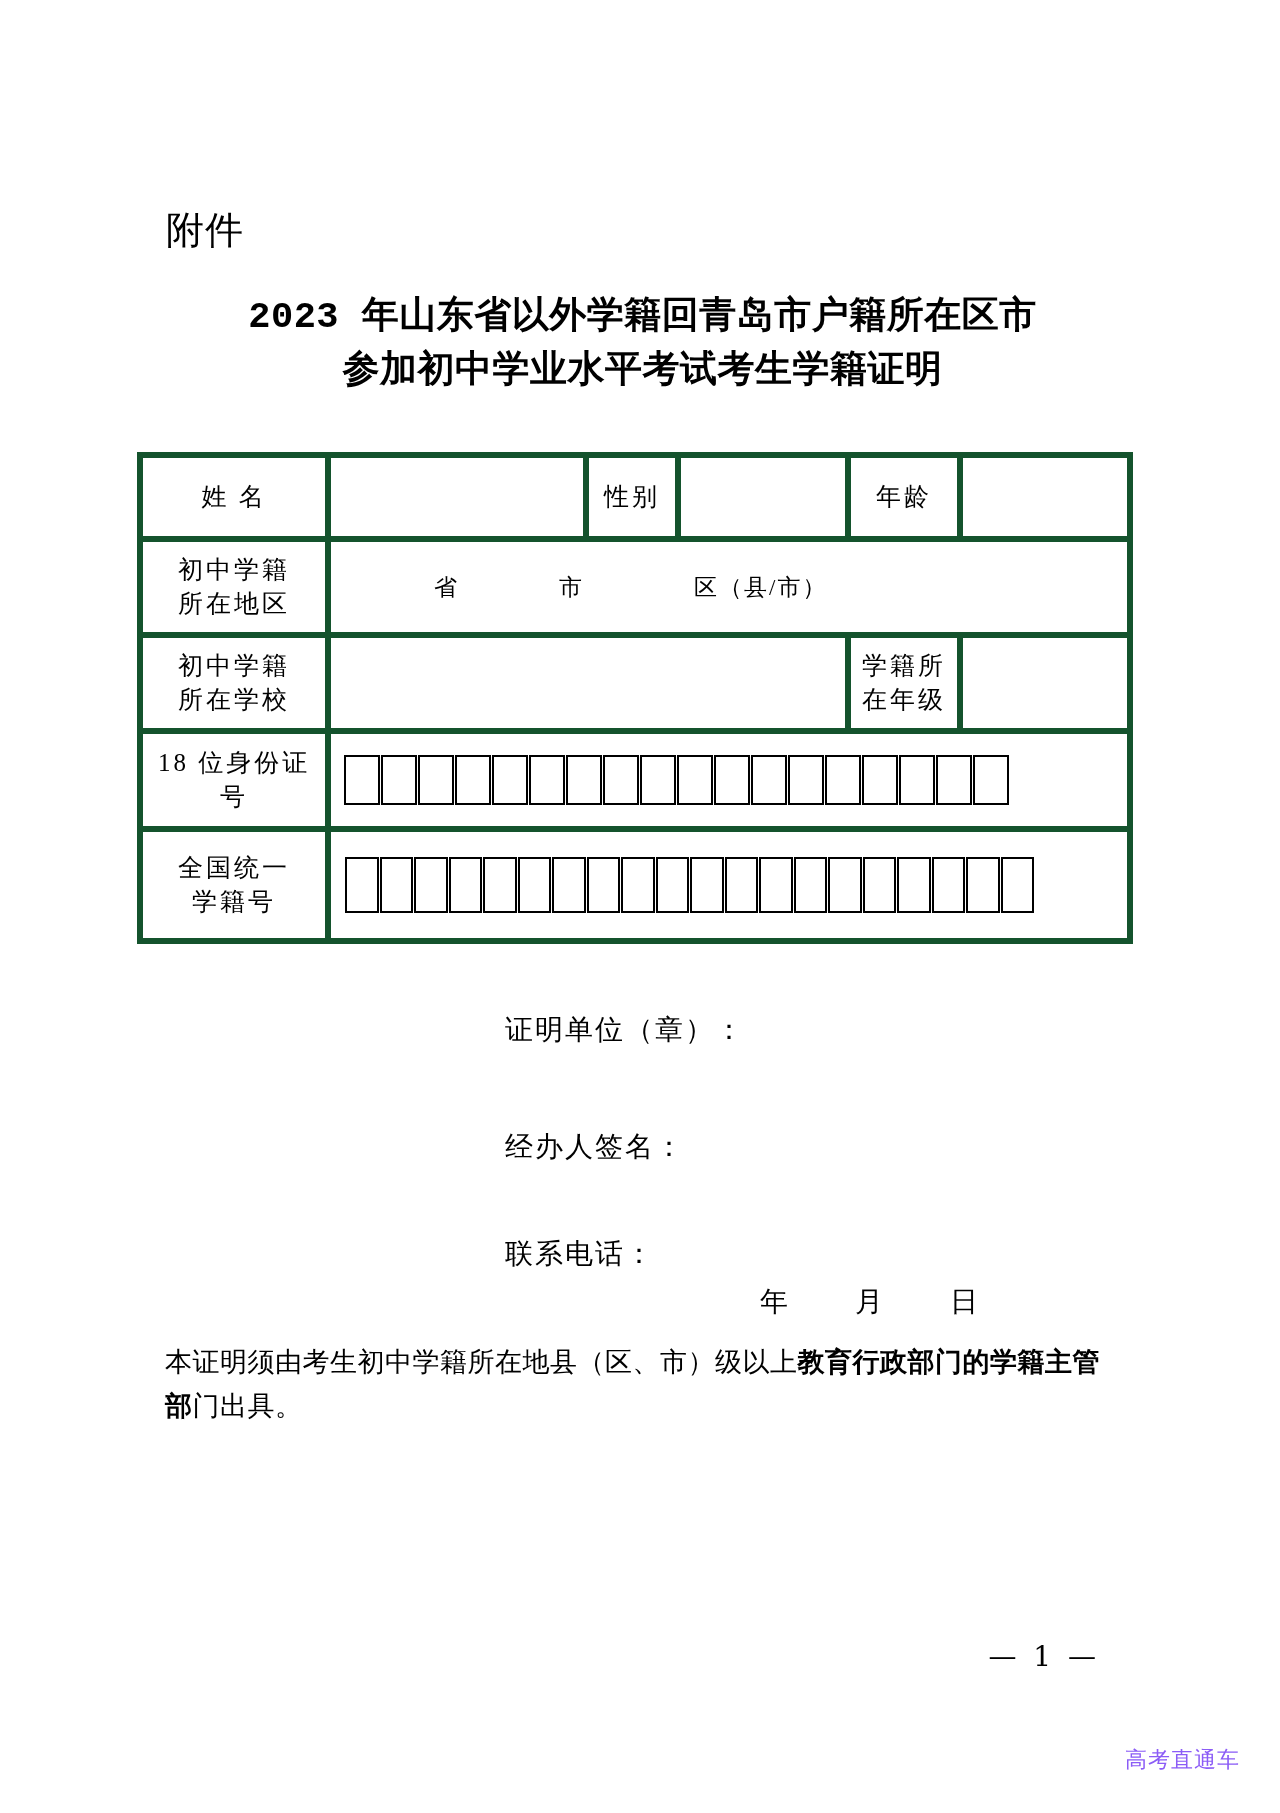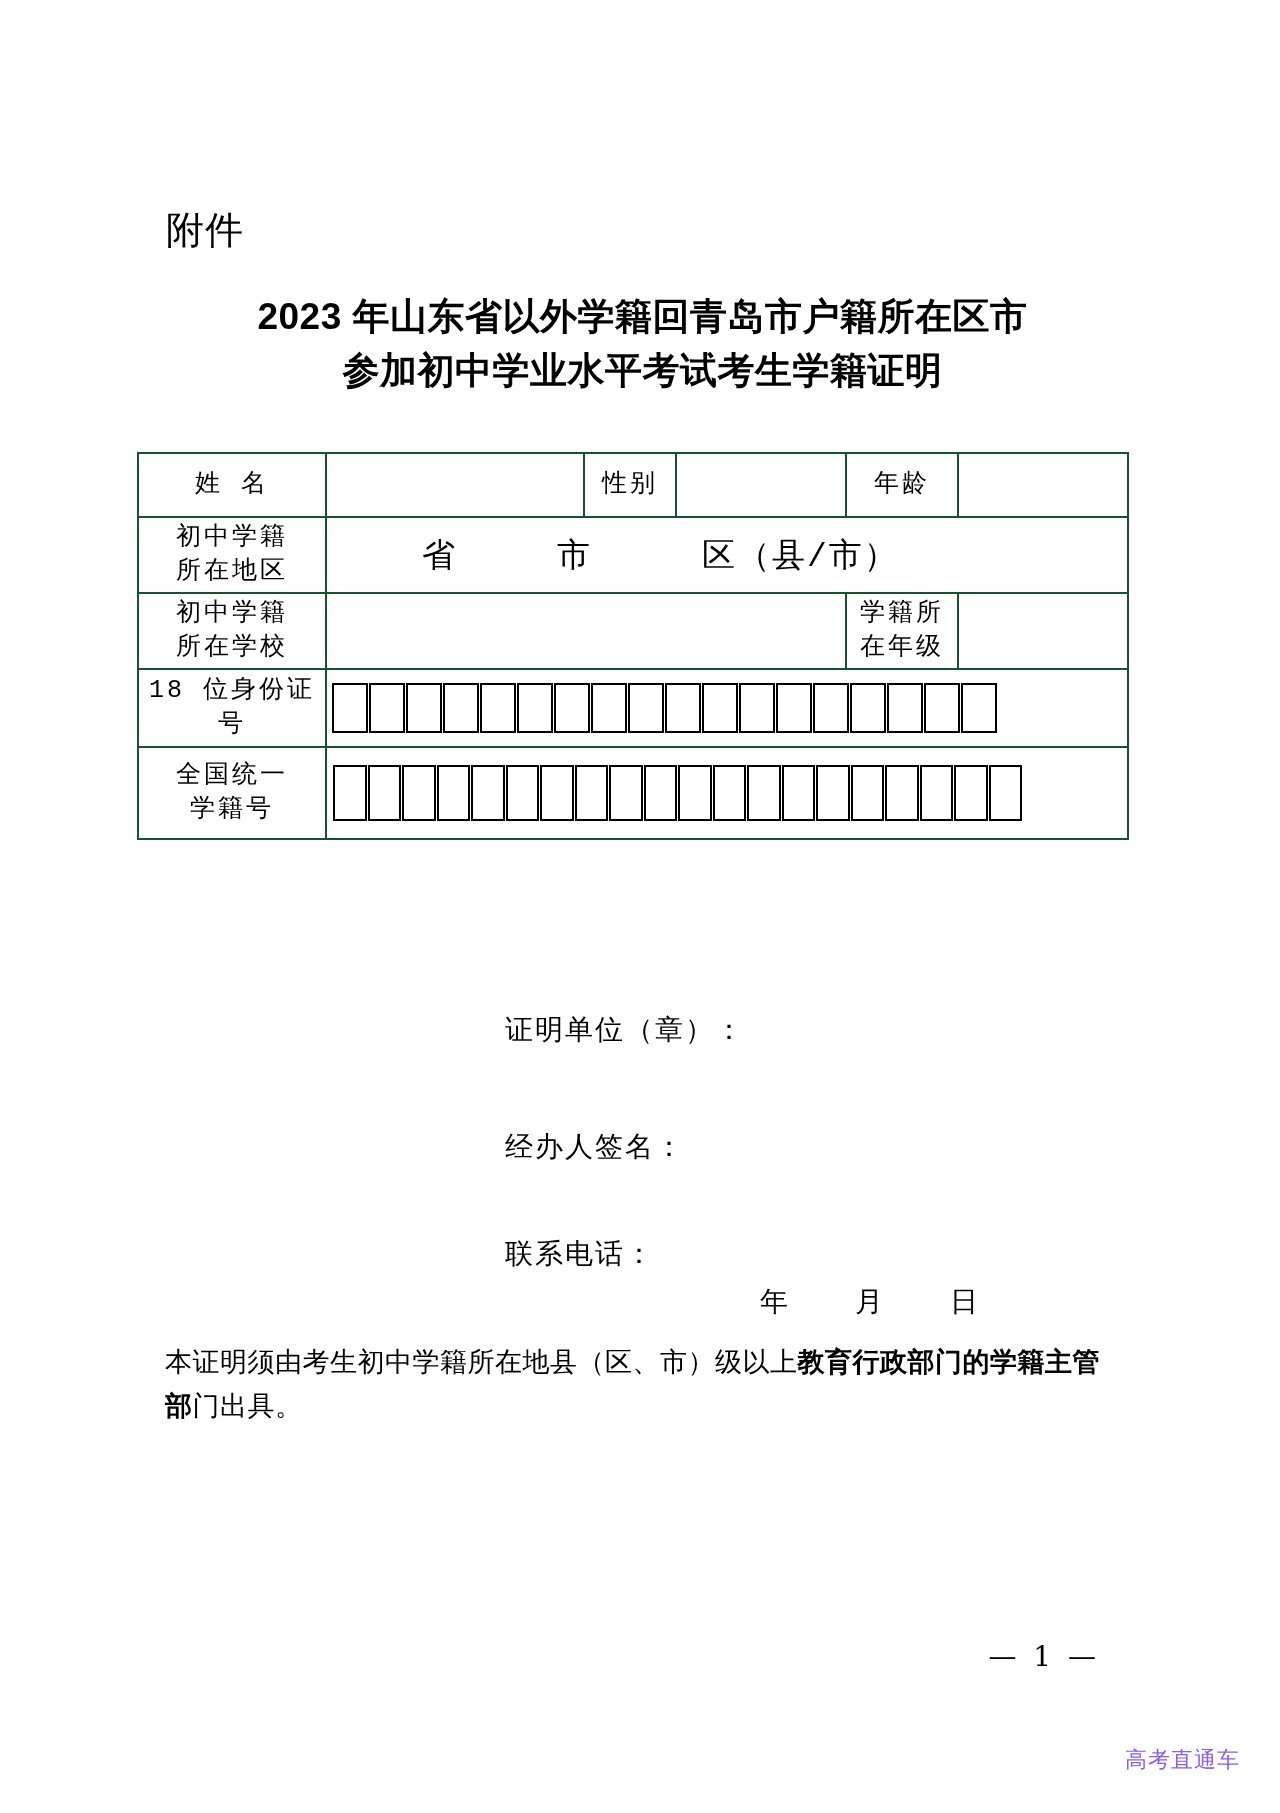--- a/index.html
+++ b/index.html
@@ -32,56 +32,56 @@
   .doc-title {
     position: absolute;
     left: 155px;
     top: 290px;
     width: 975px;
     text-align: center;
     font-size: 37px;
     font-weight: bold;
     line-height: 54px;
     letter-spacing: 0.5px;
-    font-family: Liberation Sans, sans-serif;
+    font-family: Liberation Mono, monospace;
   }
   .doc-title .line2 { display: block; }
 
   
   table.form {
     position: absolute;
     left: 137px;
     top: 452px;
     width: 890px;
     border-collapse: collapse;
     table-layout: fixed;
   }
   table.form td {
-    border: 2px solid #14532d;
-    padding: 0;
+    border: 6px solid #14532d;
+    padding: 8px;
     vertical-align: middle;
     font-size: 25px;
-    font-family: Liberation Mono, monospace;
+    font-family: Liberation Serif, serif;
   }
   .cellv {
     text-align: center;
     line-height: 34px;
     letter-spacing: 3px;
     padding: 6px 2px;
   }
   .cellv span { display: block; text-align: center; }
   .row1 td { height: 62px; }
   .row2 td { height: 74px; }
   .row3 td { height: 74px; }
   .row4 td { height: 76px; }
   .row5 td { height: 90px; }
 
   .region-line {
     padding-left: 95px;
-    font-size: 33px;
+    font-size: 23px;
     letter-spacing: 2px;
   }
   .region-line .sp1 { display:inline-block; width: 100px; }
   .region-line .sp2 { display:inline-block; width: 110px; }
 
   
   .boxwrap {
     display: flex;
     align-items: center;
     padding: 8px 6px 8px 6px;

